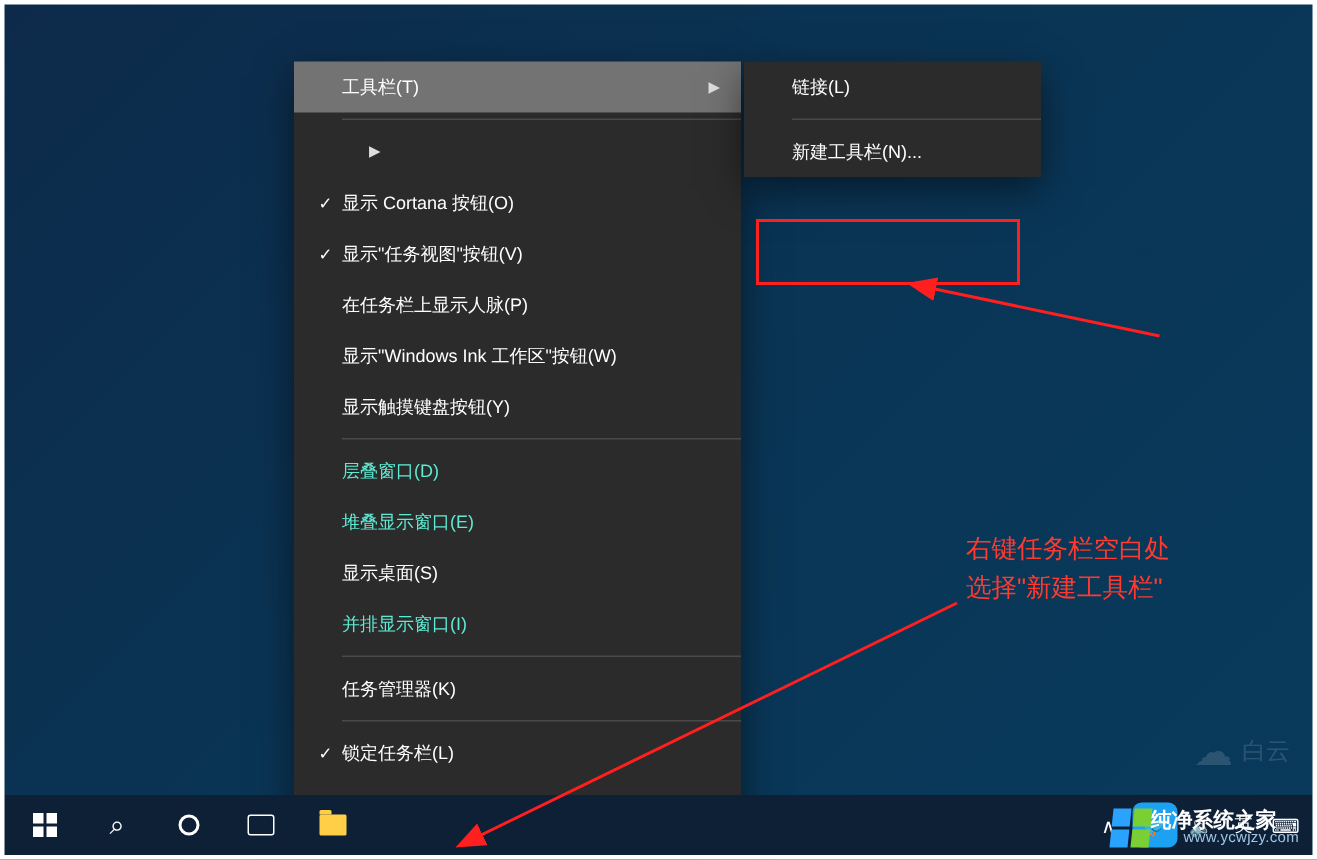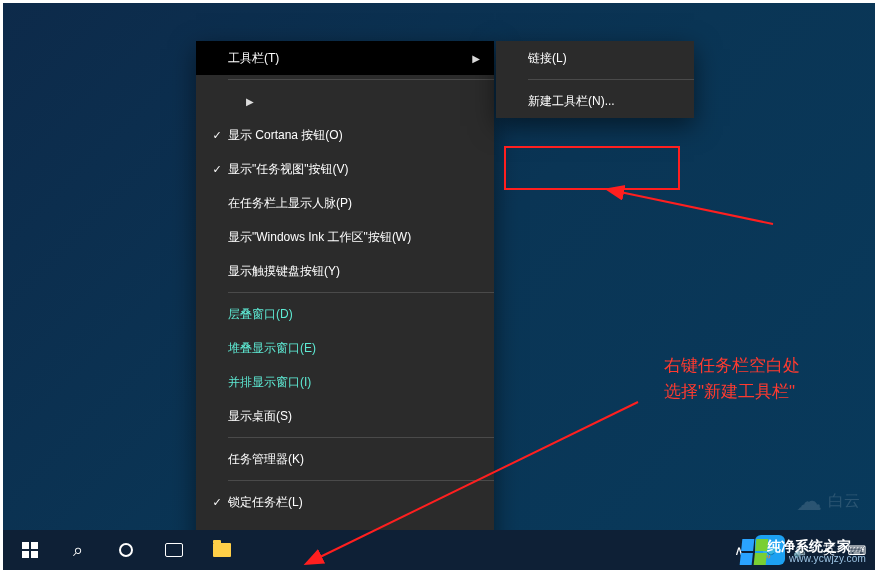--- a/index.html
+++ b/index.html
@@ -24,21 +24,21 @@
     display: flex;
     align-items: center;
     padding: 0 14px 0 10px;
     height: 34px;
     white-space: nowrap;
     position: relative;
   }
   .context-menu .item .ind { width: 22px; display: inline-flex; align-items: center; justify-content: center; }
   .context-menu .item .label { flex: 1; }
   .context-menu .item .arrow { margin-left: 18px; font-size: 10px; color: #ddd; }
-  .context-menu .item.highlight { background: #000000; }
+  .context-menu .item.highlight { background: #737373; }
   .context-menu .item.disabled { color: #5eead4; }
   .context-menu .sep { height: 1px; background: #4a4a4a; margin: 4px 0 4px 32px; }
 
   
   #main-menu { top: 41px; left: 196px; width: 298px; }
   #sub-menu { top: 41px; left: 496px; width: 198px; }
 
   
   .check::before { content: "✓"; font-size: 11px; color: #fff; }
   .gear::before { content: "⚙"; font-size: 13px; color: #fff; }
@@ -53,21 +53,20 @@
 
   
   .annotation {
     position: absolute;
     color: #ff3a2f;
     font-size: 17px;
     line-height: 1.55;
     top: 353px; left: 644px;
     white-space: nowrap;
     z-index: 60;
-    margin-left: 20px;
   }
 
   
   svg.arrow-layer {
     position: absolute; inset: 0; width: 878px; height: 573px;
     pointer-events: none; z-index: 55;
   }
 
   
   .taskbar {
@@ -167,27 +166,27 @@
   </div>
   <div class="sep"></div>
   <div class="item disabled">
     <span class="ind"></span>
     <span class="label">层叠窗口(D)</span>
   </div>
   <div class="item disabled">
     <span class="ind"></span>
     <span class="label">堆叠显示窗口(E)</span>
   </div>
+  <div class="item">
+    <span class="ind"></span>
+    <span class="label">显示桌面(S)</span>
+  </div>
   <div class="item disabled">
     <span class="ind"></span>
     <span class="label">并排显示窗口(I)</span>
-  </div>
-  <div class="item">
-    <span class="ind"></span>
-    <span class="label">显示桌面(S)</span>
   </div>
   <div class="sep"></div>
   <div class="item">
     <span class="ind"></span>
     <span class="label">任务管理器(K)</span>
   </div>
   <div class="sep"></div>
   <div class="item">
     <span class="ind check"></span>
     <span class="label">锁定任务栏(L)</span>

